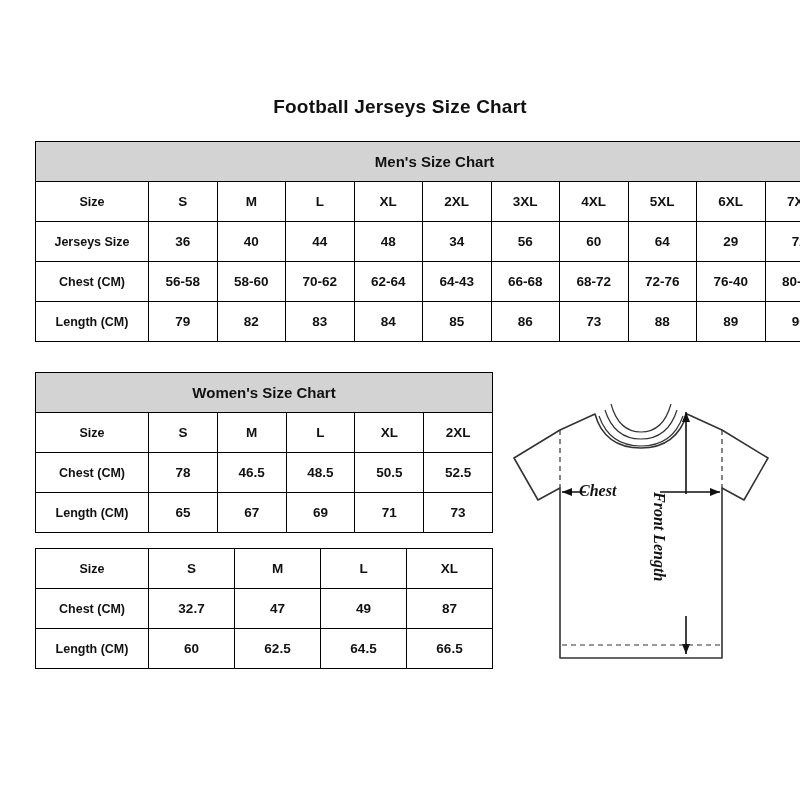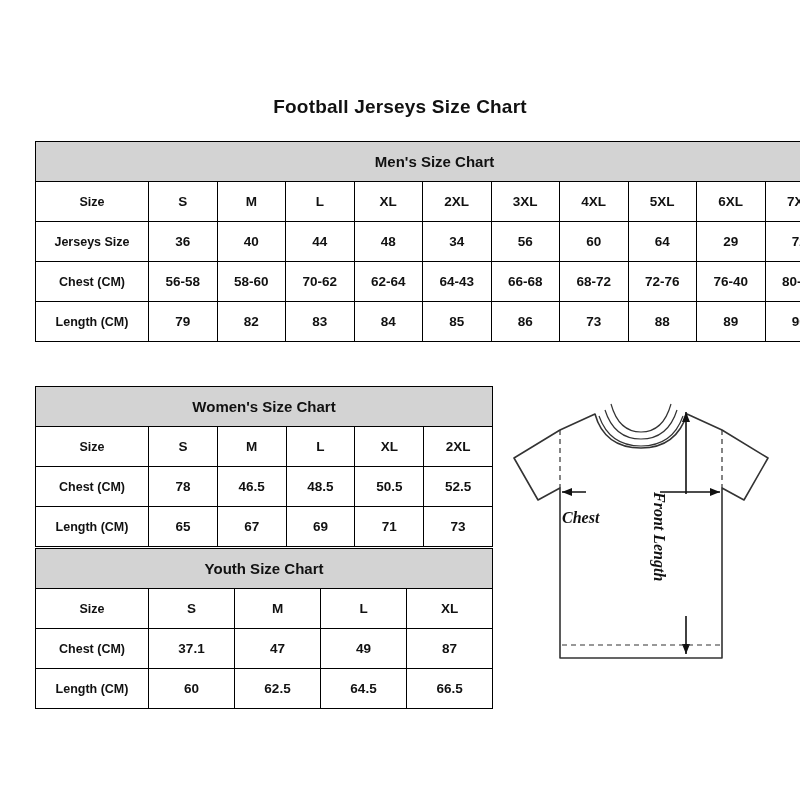--- a/index.html
+++ b/index.html
@@ -63,21 +63,21 @@
     width: 730px;
   }
   #mens-table td { height: 39px; }
   #mens-table col.lab { width: 113px; }
   #mens-table col.c  { width: 68.5px; }
 
   
   #womens-table {
     position: absolute;
     left: 35px;
-    top: 386px;
+    top: 372px;
     width: 457px;
     border-radius: 19px;
   }
   #womens-table td { height: 39px; }
   #womens-table col.lab { width: 113px; }
   #womens-table col.c  { width: 68.8px; }
 
   
   #youth-table {
     position: absolute;
@@ -100,23 +100,22 @@
   .diagram-label {
     position: absolute;
     font-family: "Liberation Serif", serif;
     font-style: italic;
     font-weight: bold;
     font-size: 16px;
     color: #111111;
     white-space: nowrap;
   }
   #chest-label {
-    left: 62px;
+    left: 79px;
     top: 86px;
-    margin-top: 27px;
   }
   #frontlength-label {
     left: 168px;
     top: 96px;
     transform: rotate(90deg);
     transform-origin: left top;
   }
 </style>
 </head>
 <body>
@@ -238,33 +237,30 @@
 
 <table class="sizechart" id="youth-table">
   <colgroup>
     <col class="lab">
       <col class="c">
       <col class="c">
       <col class="c">
       <col class="c">
   </colgroup>
   <tbody>
-    <tr class="chart-head">
-      <td colspan="5">Youth Size Chart</td>
-    </tr>
     <tr>
       <td class="rowlabel">Size</td>
       <td class="cell">S</td>
       <td class="cell">M</td>
       <td class="cell">L</td>
       <td class="cell">XL</td>
     </tr>
     <tr>
       <td class="rowlabel">Chest (CM)</td>
-      <td class="cell">37.1</td>
+      <td class="cell">32.7</td>
       <td class="cell">47</td>
       <td class="cell">49</td>
       <td class="cell">87</td>
     </tr>
     <tr>
       <td class="rowlabel">Length (CM)</td>
       <td class="cell">60</td>
       <td class="cell">62.5</td>
       <td class="cell">64.5</td>
       <td class="cell">66.5</td>

